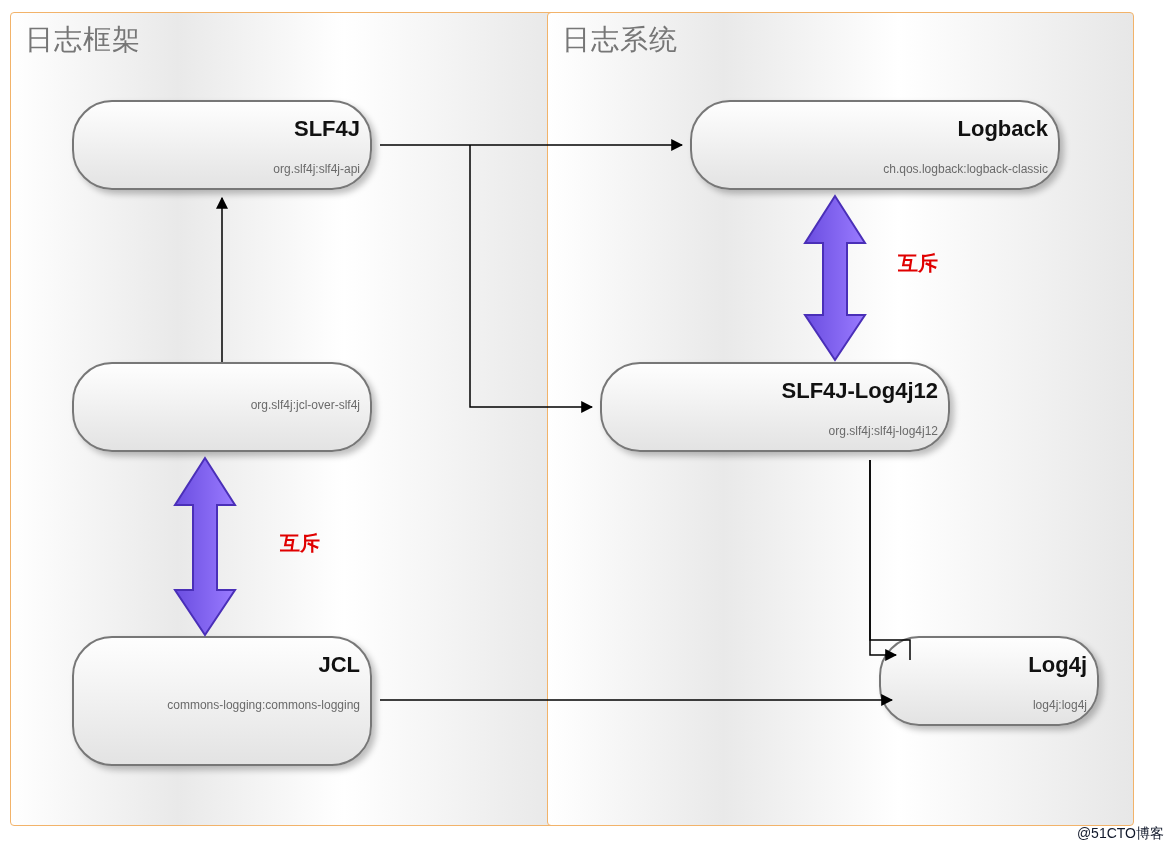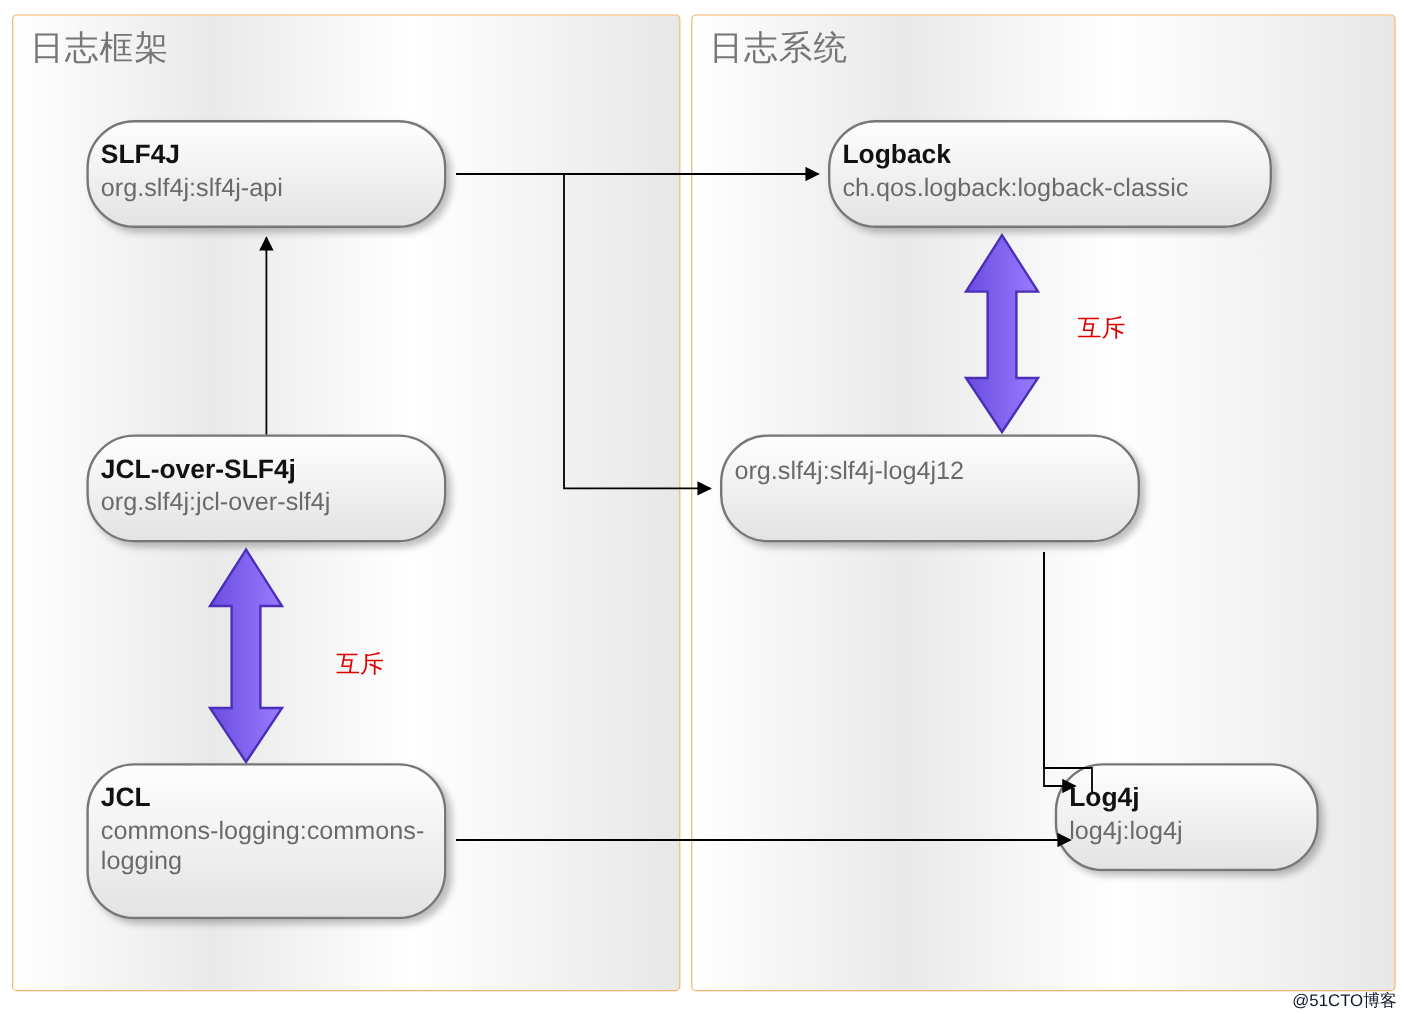--- a/index.html
+++ b/index.html
@@ -1,55 +1,55 @@
 <!DOCTYPE html>
 <html><head>
 <meta charset="utf-8">
 <style>
   html,body{margin:0;padding:0;width:1170px;height:845px;background:#fff;font-family:"Helvetica Neue",Arial,"Microsoft YaHei",sans-serif;}
   .stage{position:relative;width:1170px;height:845px;}
   .panel{position:absolute;border:1px solid #f2b36a;background:linear-gradient(90deg,#fff 0%,#e9e9e9 30%,#fff 60%,#e7e7e7 100%);border-radius:4px;}
   .panel-title{position:absolute;top:8px;left:14px;font-size:28px;color:#767676;font-weight:400;letter-spacing:1px;text-align:center;}
-  .node{position:absolute;border:2px solid #777;border-radius:40px;background:linear-gradient(180deg,#fefefe 0%,#f2f2f2 45%,#e3e3e3 100%);text-align:left;box-shadow:4px 4px 6px rgba(0,0,0,.25);padding:14px 10px;box-sizing:border-box;}
+  .node{position:absolute;border:2px solid #777;border-radius:40px;background:linear-gradient(180deg,#fefefe 0%,#f2f2f2 45%,#e3e3e3 100%);text-align:right;box-shadow:4px 4px 6px rgba(0,0,0,.25);padding:14px 10px;box-sizing:border-box;}
   .node .title{font-size:22px;font-weight:700;color:#111;}
-  .node .sub{font-size:21px;color:#6a6a6a;margin-top:2px;line-height:1.2;}
-  .mutex{position:absolute;color:#e00000;font-size:20px;font-weight:400;margin-top:10px;}
+  .node .sub{font-size:12px;color:#6a6a6a;margin-top:20px;line-height:1.2;}
+  .mutex{position:absolute;color:#e00000;font-size:20px;font-weight:700;}
   .watermark{position:absolute;right:6px;bottom:2px;color:#0f172a;font-size:14px;}
   svg.overlay{position:absolute;left:0;top:0;width:1170px;height:845px;pointer-events:none;}
 </style>
 </head>
 <body>
 
 <div class="stage">
 
   <div class="panel" style="left:10px;top:12px;width:555px;height:812px;">
     <div class="panel-title">日志框架</div>
   </div>
-  <div class="panel" style="left:576px;top:12px;width:585px;height:812px;">
+  <div class="panel" style="left:547px;top:12px;width:585px;height:812px;">
     <div class="panel-title">日志系统</div>
   </div>
 
   <div class="node" style="left:72px;top:100px;width:300px;height:90px;">
     <div class="title">SLF4J</div>
     <div class="sub">org.slf4j:slf4j-api</div>
   </div>
   <div class="node" style="left:72px;top:362px;width:300px;height:90px;">
-    <div class="title">JCL-over-SLF4j</div>
     <div class="sub">org.slf4j:jcl-over-slf4j</div>
   </div>
   <div class="node" style="left:72px;top:636px;width:300px;height:130px;">
     <div class="title">JCL</div>
     <div class="sub">commons-logging:commons-logging</div>
   </div>
 
   <div class="node" style="left:690px;top:100px;width:370px;height:90px;">
     <div class="title">Logback</div>
     <div class="sub">ch.qos.logback:logback-classic</div>
   </div>
   <div class="node" style="left:600px;top:362px;width:350px;height:90px;">
+    <div class="title">SLF4J-Log4j12</div>
     <div class="sub">org.slf4j:slf4j-log4j12</div>
   </div>
   <div class="node" style="left:879px;top:636px;width:220px;height:90px;">
     <div class="title">Log4j</div>
     <div class="sub">log4j:log4j</div>
   </div>
 
   <div class="mutex" style="left:280px;top:530px;">互斥</div>
   <div class="mutex" style="left:898px;top:250px;">互斥</div>
 

